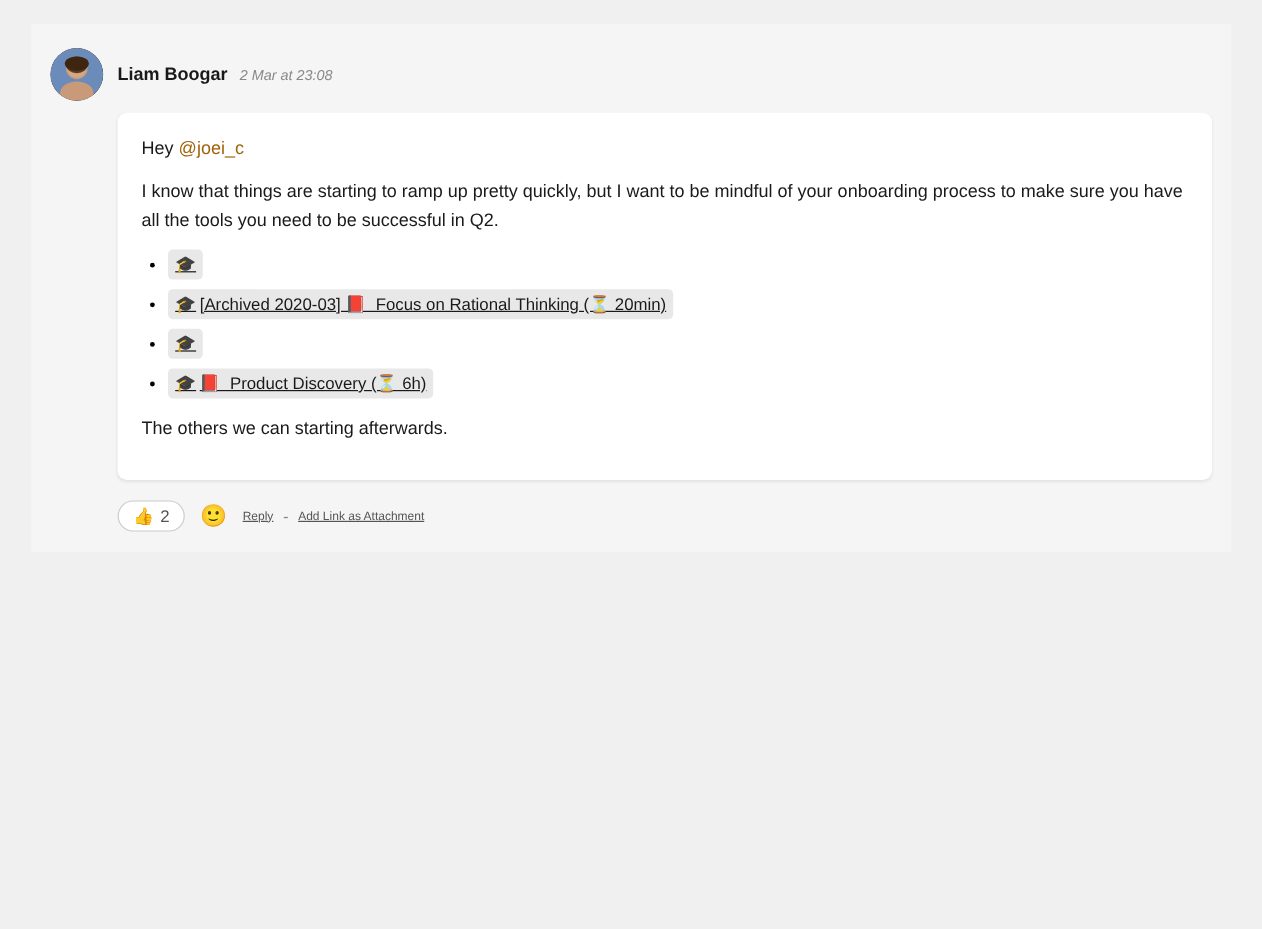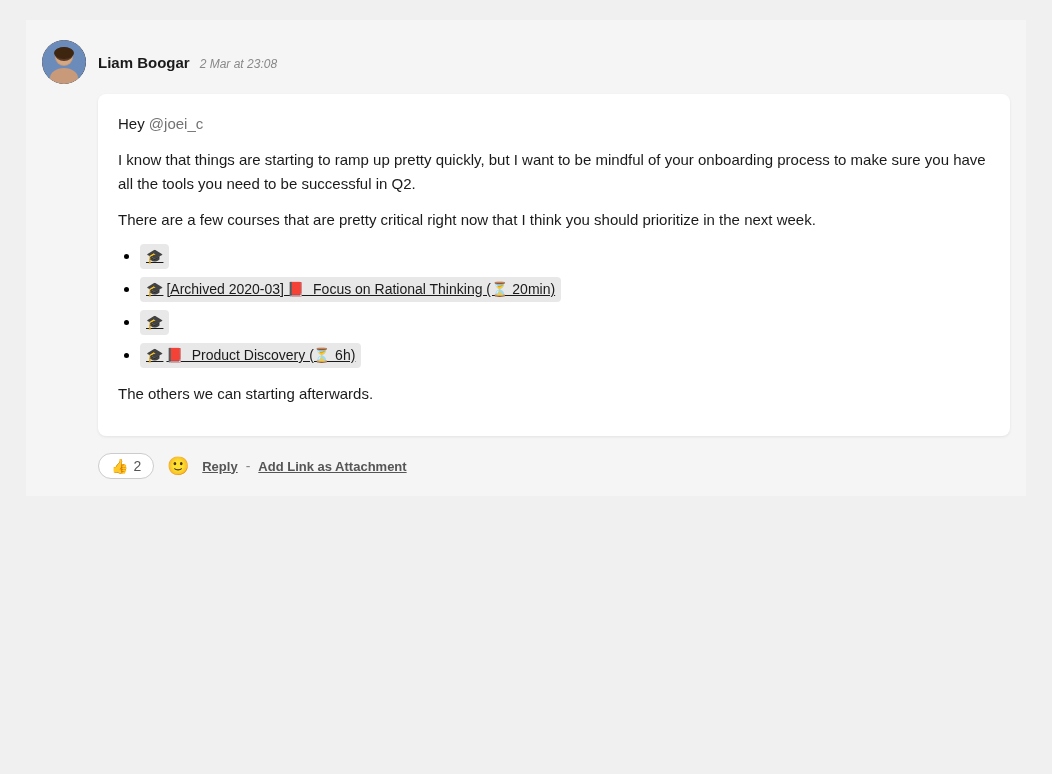--- a/index.html
+++ b/index.html
@@ -64,21 +64,21 @@
       padding: 18px 20px;
       box-shadow: 0 1px 3px rgba(0,0,0,0.08);
     }
     .message-text {
       font-size: 15px;
       line-height: 1.6;
       color: #1a1a1a;
       margin-bottom: 12px;
     }
     .mention {
-      color: #737373;
+      color: #a16207;
       font-weight: 500;
     }
     .mention-bold {
       color: #1264a3;
       font-weight: 700;
     }
     .courses-list {
       list-style: disc;
       padding-left: 22px;
       margin: 4px 0 14px 0;
@@ -130,27 +130,26 @@
       width: 32px;
       height: 32px;
       border-radius: 50%;
       border: none;
       background: transparent;
       cursor: pointer;
       font-size: 18px;
       color: #666;
     }
     .action-link {
-      font-size: 13px;
+      font-size: 10px;
       color: #555;
       text-decoration: underline;
       cursor: pointer;
       background: none;
       border: none;
-      font-weight: bold;
     }
     .action-separator {
       color: #888;
       font-size: 14px;
     }
   </style>
 </head>
 <body>
 
 <div class="message-container">
@@ -171,21 +170,20 @@
       <span class="author-name">Liam Boogar</span>
       <span class="timestamp">2 Mar at 23:08</span>
     </div>
   </div>
 
   <div class="message-body">
     <p class="message-text">
       <span>Hey </span><span class="mention">@joei_c</span>
     </p>
     <p class="message-text">I know that things are starting to ramp up pretty quickly, but I want to be mindful of your onboarding process to make sure you have all the tools you need to be successful in Q2.</p>
-    <p class="message-text">There are a few courses that are pretty critical right now that I think you should prioritize in the next week.</p>
 
     <ul class="courses-list">
       <li>
         <a class="course-link" href="#">
           <span class="emoji-icon">🎓</span>
         </a>
       </li>
       <li>
         <a class="course-link" href="#">
           <span class="emoji-icon">🎓</span>

